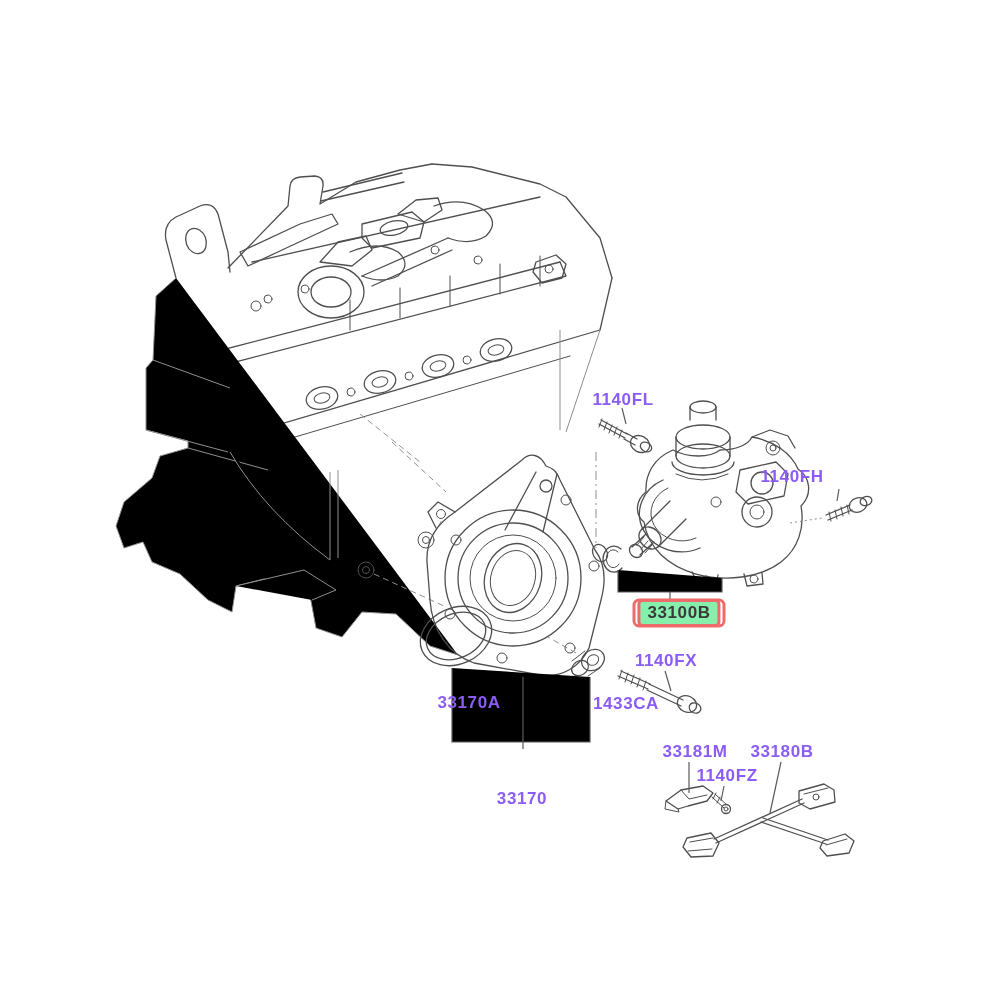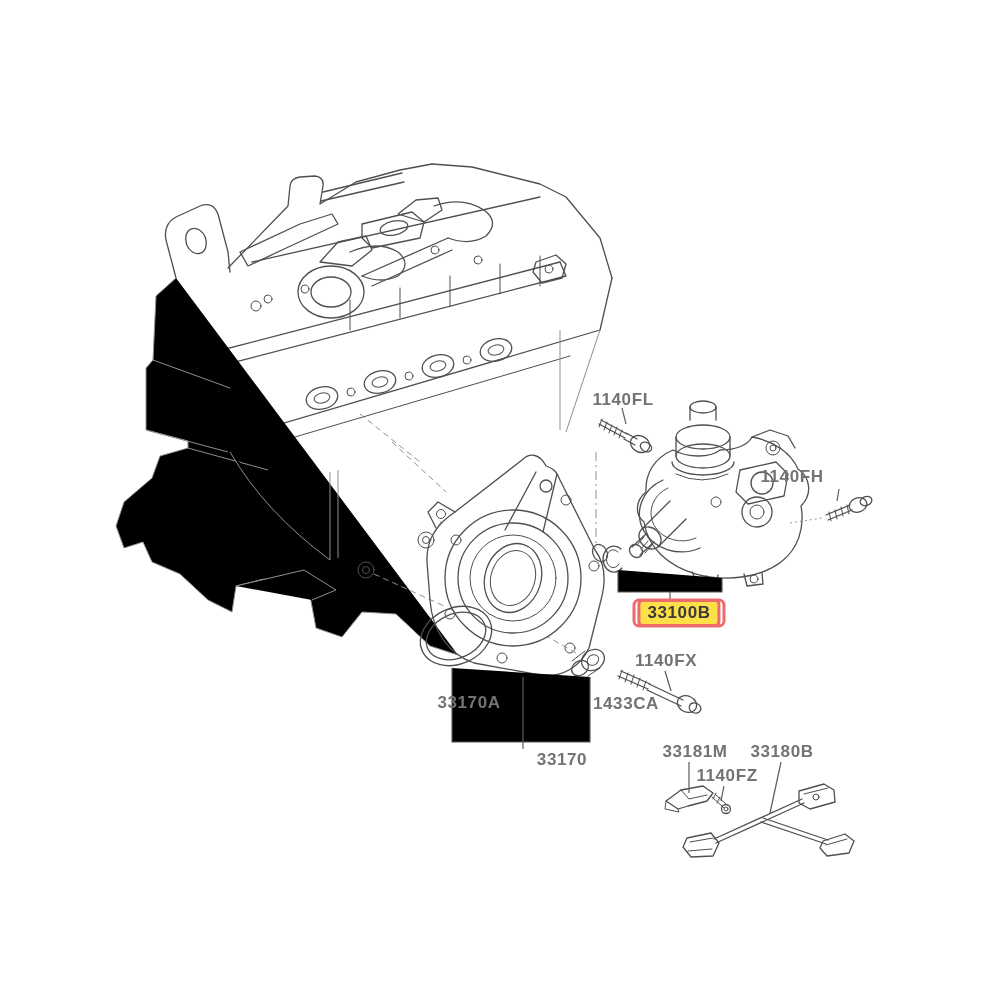--- a/index.html
+++ b/index.html
@@ -7,22 +7,22 @@
          font-family:"Liberation Sans", sans-serif;}
   #art{position:absolute;left:0;top:0;}
   .draw{stroke:#4f4f4f;fill:none;stroke-width:1.3;stroke-linecap:round;stroke-linejoin:round;}
   .thin{stroke-width:1;}
   .faint{stroke:#8f8f8f;stroke-width:1;}
   .dash{stroke-dasharray:6 4;}
   .dashdot{stroke-dasharray:9 4 2 4;}
   .dot{stroke-dasharray:2 3;}
   .lead{stroke:#5a5a5a;stroke-width:1.2;}
   .part-label{position:absolute;transform:translate(-50%,-50%);
-      font-weight:bold;font-size:17px;letter-spacing:.6px;color:#737373;white-space:nowrap;}
-  .part-label.hl{border:3px solid #ee6b6b;border-radius:5px;background:#fde047;
+      font-weight:bold;font-size:17px;letter-spacing:.6px;color:#8b5cf6;white-space:nowrap;}
+  .part-label.hl{border:3px solid #ee6b6b;border-radius:5px;background:#86efac;
       padding:1px 7px;color:#3a3a3a;}
 </style>
 </head>
 <body>
 
 <div id="stage">
 
 <svg id="art" width="1000" height="1000" viewBox="0 0 1000 1000">
 
   <g>
@@ -229,17 +229,17 @@
 
   <rect x="634" y="600" width="90" height="26" rx="5" fill="#ffffff" stroke="#ee6b6b" stroke-width="3"></rect>
 </svg>
 
   <div class="part-label" style="left:623px;top:400px;">1140FL</div>
   <div class="part-label" style="left:792px;top:477px;">1140FH</div>
   <div class="part-label hl" style="left:679px;top:613px;">33100B</div>
   <div class="part-label" style="left:666px;top:661px;">1140FX</div>
   <div class="part-label" style="left:469px;top:703px;">33170A</div>
   <div class="part-label" style="left:590px;top:704px;margin-left:36px;">1433CA</div>
-  <div class="part-label" style="left:522px;top:760px;margin-left:40px;">33170</div>
+  <div class="part-label" style="left:522px;top:799px;">33170</div>
   <div class="part-label" style="left:689px;top:752px;margin-left:6px;">33181M</div>
   <div class="part-label" style="left:782px;top:716px;margin-top:36px;">33180B</div>
   <div class="part-label" style="left:727px;top:776px;">1140FZ</div>
 </div>
 
 </body></html>

